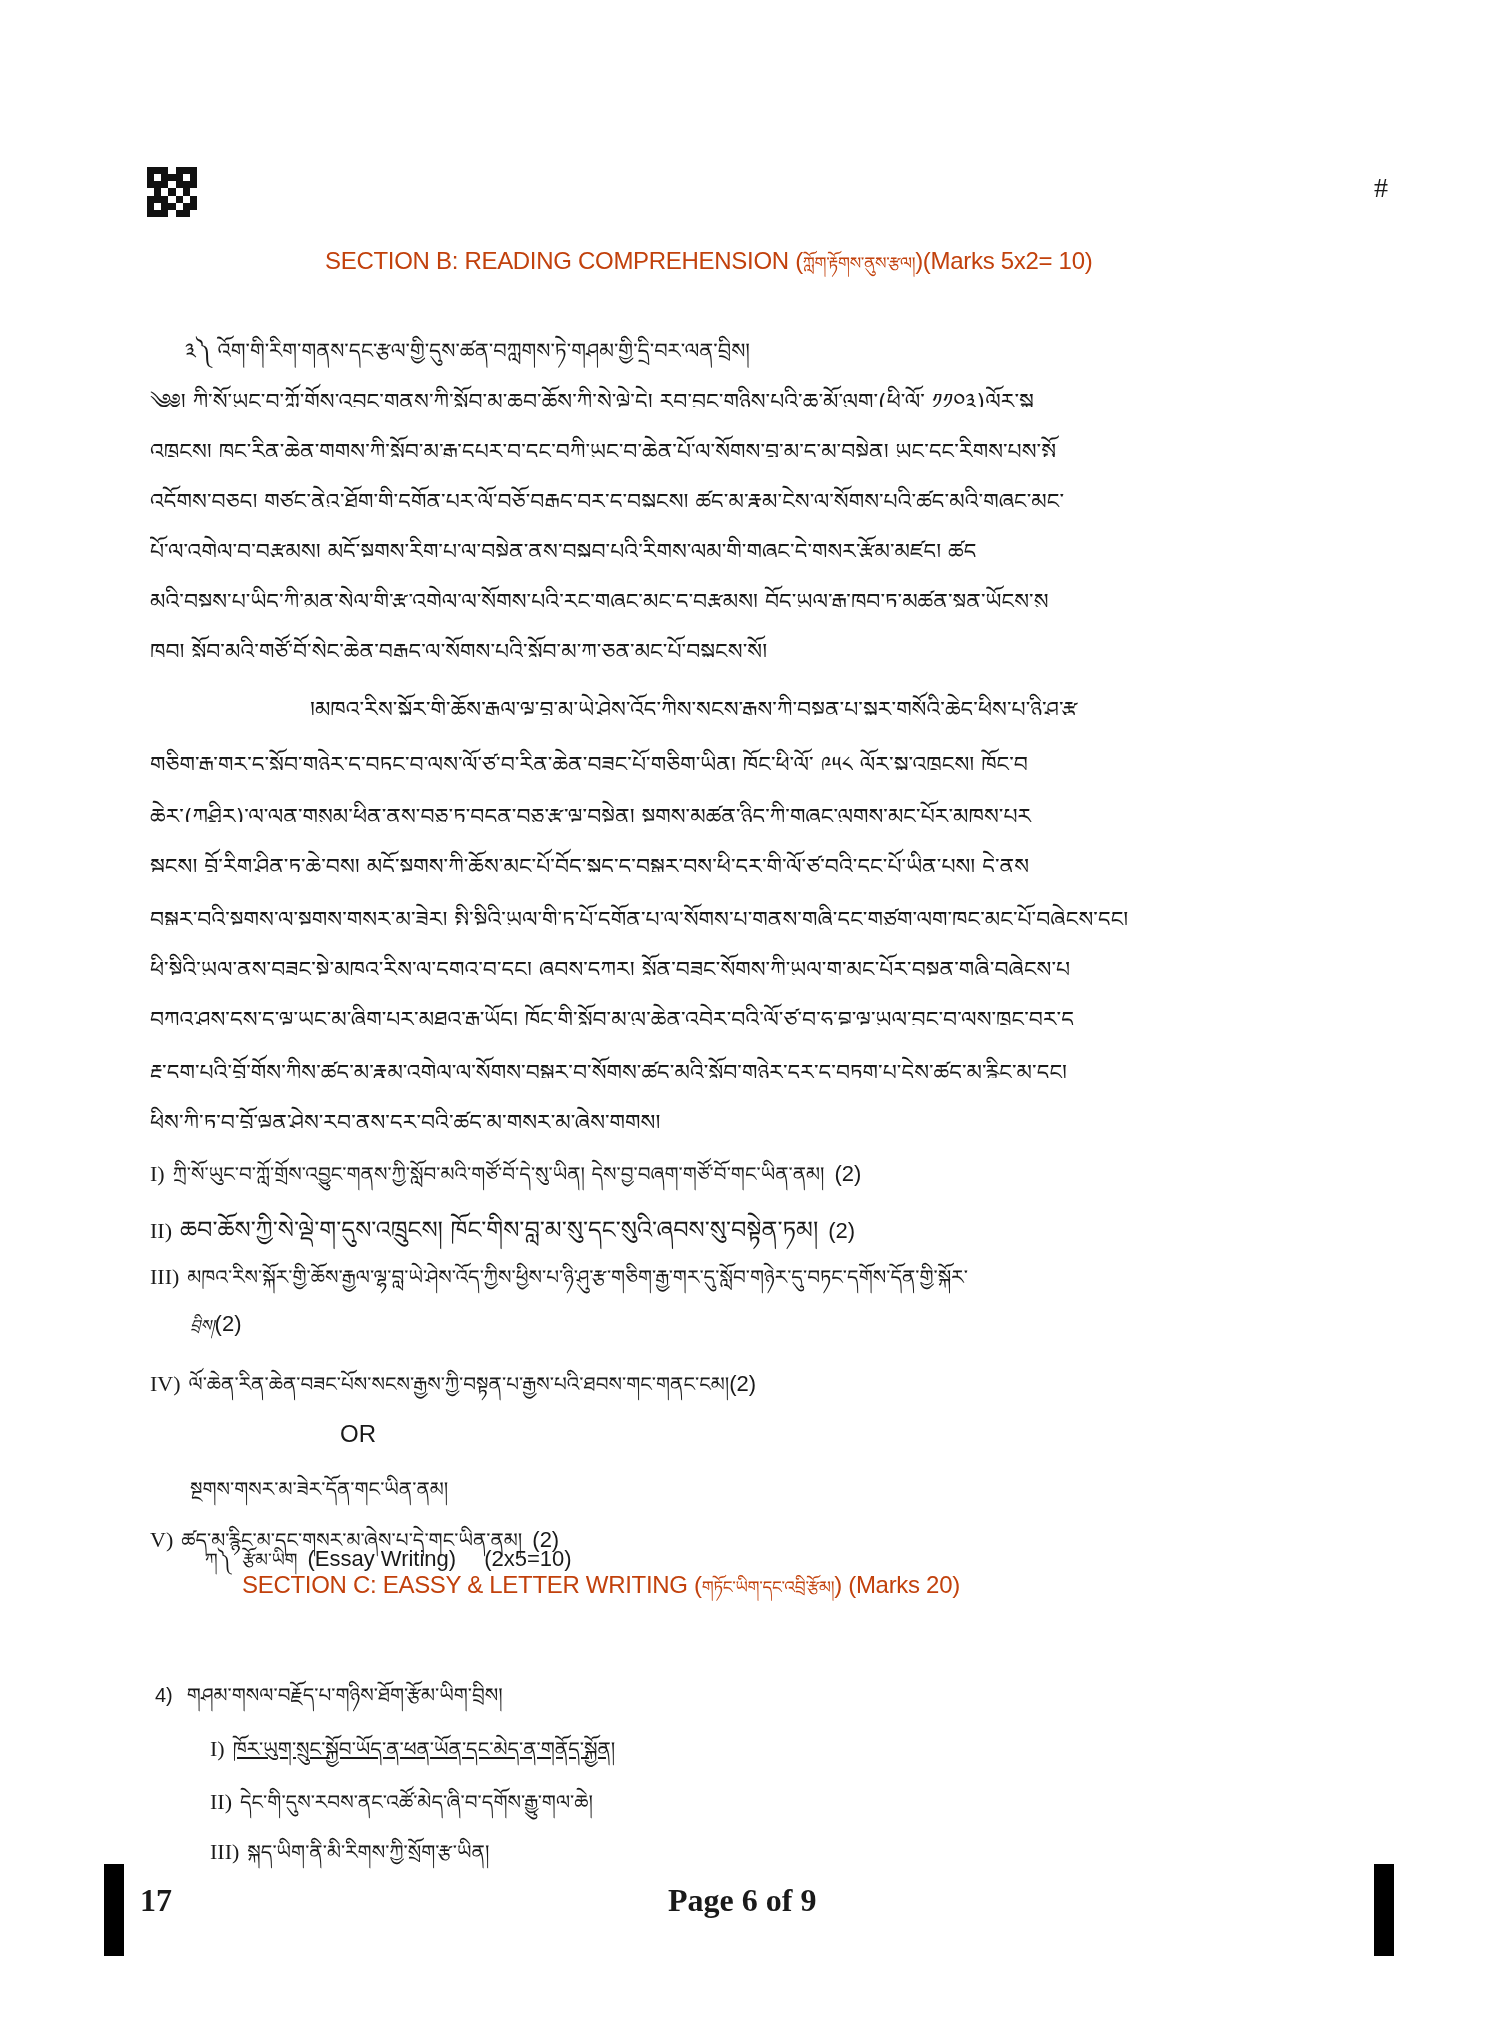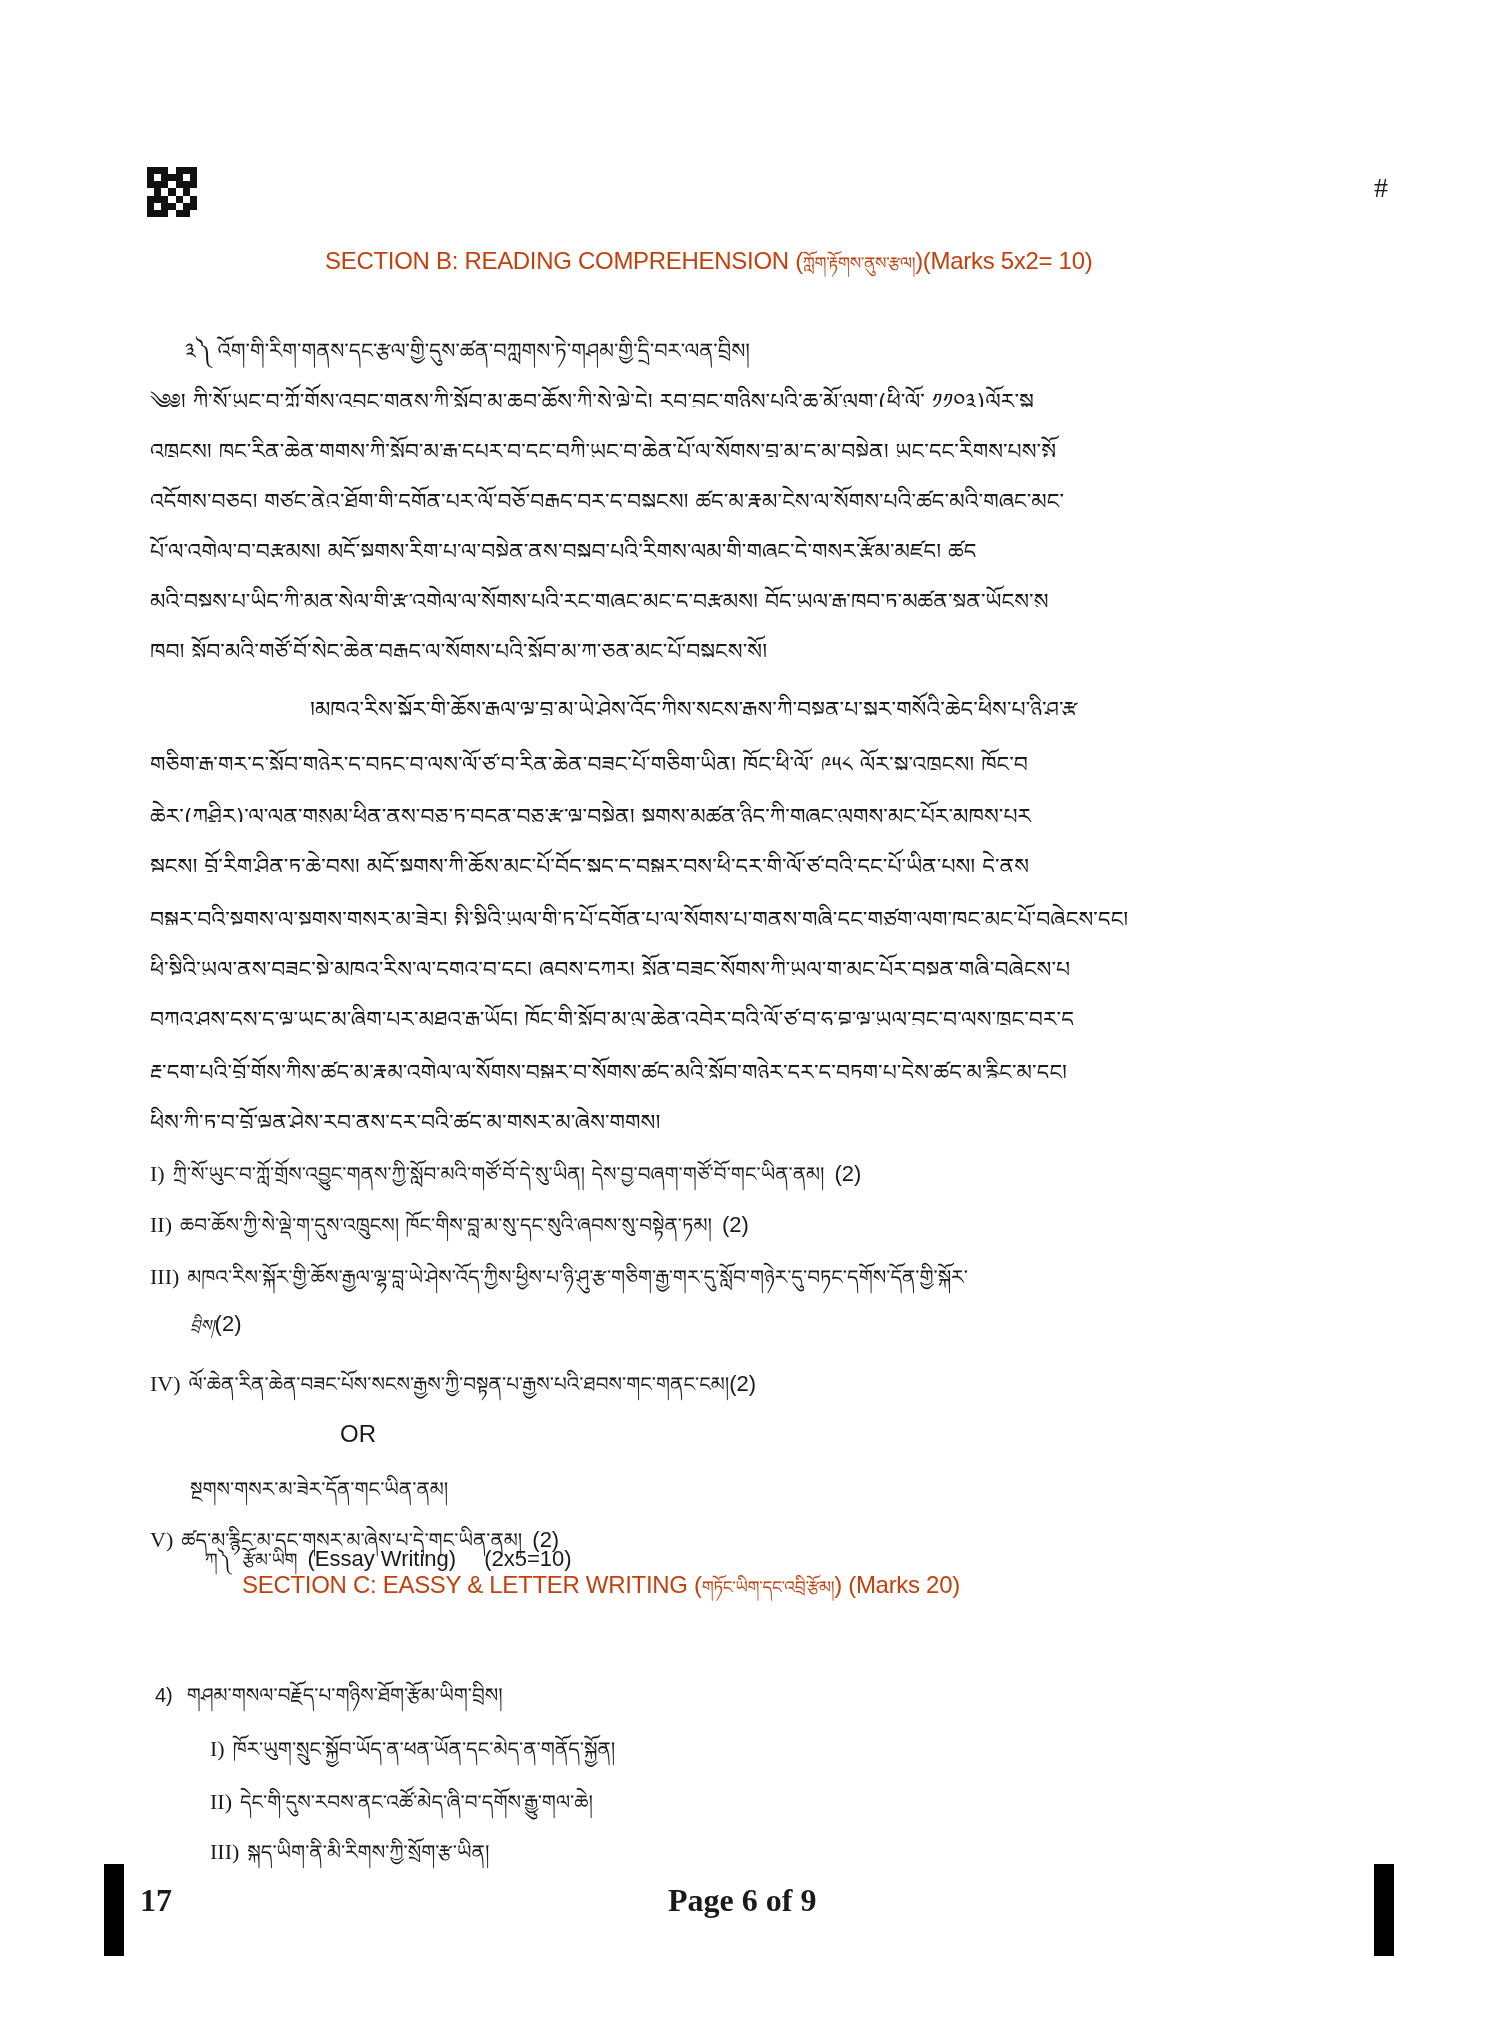--- a/index.html
+++ b/index.html
@@ -96,21 +96,21 @@
   <div class="line" style="top:945px;">ཕྱི་སྟིའི་ཡུལ་ནས་བཟུང་སྟེ་མཁའ་རིས་ལ་དགའ་བ་དང། ཞབས་དཀར། སློན་བཟང་སོགས་ཀྱི་ཡུལ་གྲུ་མང་པོར་བསྟན་གཞི་བཞེངས་པ</div>
   <div class="line" style="top:995px;">བཀའ་ཤས་དུས་ད་ལྟ་ཡང་མ་ཞིག་པར་མཐའ་རྒྱ་ཡོད། ཁོང་གི་སློབ་མ་ལུ་ཆེན་འབེར་བའི་ལོ་ཙཱ་བ་ཧ་བྷུ་ལྷ་ཡུལ་བྱུང་བ་ལས་ཁྲུང་བར་དུ</div>
   <div class="line" style="top:1048px;">རྡ་དག་པའི་བློ་གྲོས་ཀྱིས་ཚད་མ་རྣམ་འགྲེལ་ལ་སོགས་བསྒྱུར་བ་སོགས་ཚད་མའི་སློབ་གཉེར་དར་དུ་བཏུག་པ་དེས་ཚད་མ་རྙིང་མ་དང།</div>
   <div class="line" style="top:1098px;">ཕྱིས་ཀྱི་ཏུ་བ་བློ་ལྡན་ཤེས་རབ་ནས་དར་བའི་ཚད་མ་གསར་མ་ཞེས་གྲགས།</div>
 </div>
 
 <div class="q" style="left:150px; top:1152px;">
   <span class="num">I)</span><span style="font-family:'DejaVu Sans',sans-serif;font-size:20px;">ཀྲི་སོ་ཡུང་བ་ཀློ་གྲོས་འབྱུང་གནས་ཀྱི་སློབ་མའི་གཙོ་བོ་དེ་སུ་ཡིན། དེས་བྱ་བཞག་གཙོ་བོ་གང་ཡིན་ནམ།</span><span class="marks">(2)</span>
 </div>
 <div class="q" style="left:150px; top:1203px;">
-  <span class="num">II)</span><span style="font-family:'DejaVu Sans',sans-serif;font-size:20px;">ཆབ་ཆོས་ཀྱི་སེ་ལྡེ་ག་དུས་འཁྲུངས། ཁོང་གིས་བླ་མ་སུ་དང་སུའི་ཞབས་སུ་བསྟེན་ཏམ།</span><span class="marks">(2)</span>
+  <span class="num">II)</span><span style="font-family:'DejaVu Sans',sans-serif;font-size:24px;">ཆབ་ཆོས་ཀྱི་སེ་ལྡེ་ག་དུས་འཁྲུངས། ཁོང་གིས་བླ་མ་སུ་དང་སུའི་ཞབས་སུ་བསྟེན་ཏམ།</span><span class="marks">(2)</span>
 </div>
 <div class="q" style="left:150px; top:1255px; width:1180px; overflow:hidden;">
   <span class="num">III)</span><span style="font-family:'DejaVu Sans',sans-serif;font-size:20px;">མཁའ་རིས་སྐོར་གྱི་ཆོས་རྒྱལ་ལྷ་བླ་ཡེ་ཤེས་འོད་ཀྱིས་ཕྱིས་པ་ཉི་ཤུ་རྩ་གཅིག་རྒྱ་གར་དུ་སློབ་གཉེར་དུ་བཏང་དགོས་དོན་གྱི་སྐོར་</span>
 </div>
 <div class="q" style="left:190px; top:1308px;">
   <span style="font-family:'DejaVu Sans',sans-serif;font-size:16px;font-style:italic;">བྲིས།</span><span>(2)</span>
 </div>
 <div class="q" style="left:150px; top:1362px;">
   <span class="num">IV)</span><span style="font-family:'DejaVu Sans',sans-serif;font-size:20px;">ལོ་ཆེན་རིན་ཆེན་བཟང་པོས་སངས་རྒྱས་ཀྱི་བསྟན་པ་རྒྱས་པའི་ཐབས་གང་གནང་ངམ།</span><span>(2)</span>
 </div>
@@ -129,21 +129,21 @@
 
 <div class="q" style="left:205px; top:1540px; font-size:22px;">
   <span style="font-family:'DejaVu Sans',sans-serif;font-size:18px;margin-right:12px;">ཀ༽</span><span style="font-family:'DejaVu Sans',sans-serif;font-size:18px;margin-right:10px;">རྩོམ་ཡིག</span><span style="margin-right:28px;">(Essay Writing)</span><span>(2x5=10)</span>
 </div>
 
 <div class="q" style="left:155px; top:1673px;">
   <span class="num" style="font-family:'Liberation Sans',sans-serif;font-size:20px;margin-right:14px;">4)</span><span style="font-family:'DejaVu Sans',sans-serif;font-size:20px;">གཤམ་གསལ་བརྗོད་པ་གཉིས་ཐོག་རྩོམ་ཡིག་བྲིས།</span>
 </div>
 
 <div class="q" style="left:210px; top:1727px;">
-  <span class="num">I)</span><span style="font-family:'DejaVu Sans',sans-serif;font-size:20px;">ཁོར་ཡུག་སྲུང་སྐྱོབ་ཡོད་ན་ཕན་ཡོན་དང་མེད་ན་གནོད་སྐྱོན།</span>
+  <span class="num">I)</span><span style="font-family:'DejaVu Sans',sans-serif;font-size:20px;text-decoration:underline;">ཁོར་ཡུག་སྲུང་སྐྱོབ་ཡོད་ན་ཕན་ཡོན་དང་མེད་ན་གནོད་སྐྱོན།</span>
 </div>
 <div class="q" style="left:210px; top:1780px;">
   <span class="num">II)</span><span style="font-family:'DejaVu Sans',sans-serif;font-size:20px;">དེང་གི་དུས་རབས་ནང་འཚོ་མེད་ཞི་བ་དགོས་རྒྱུ་གལ་ཆེ།</span>
 </div>
 <div class="q" style="left:210px; top:1830px;">
   <span class="num">III)</span><span style="font-family:'DejaVu Sans',sans-serif;font-size:20px;">སྐད་ཡིག་ནི་མི་རིགས་ཀྱི་སྲོག་རྩ་ཡིན།</span>
 </div>
 
 <div class="footer-bar" style="left:104px; top:1864px; height:92px;"></div>
 <div class="footer-bar" style="left:1374px; top:1864px; height:92px;"></div>

